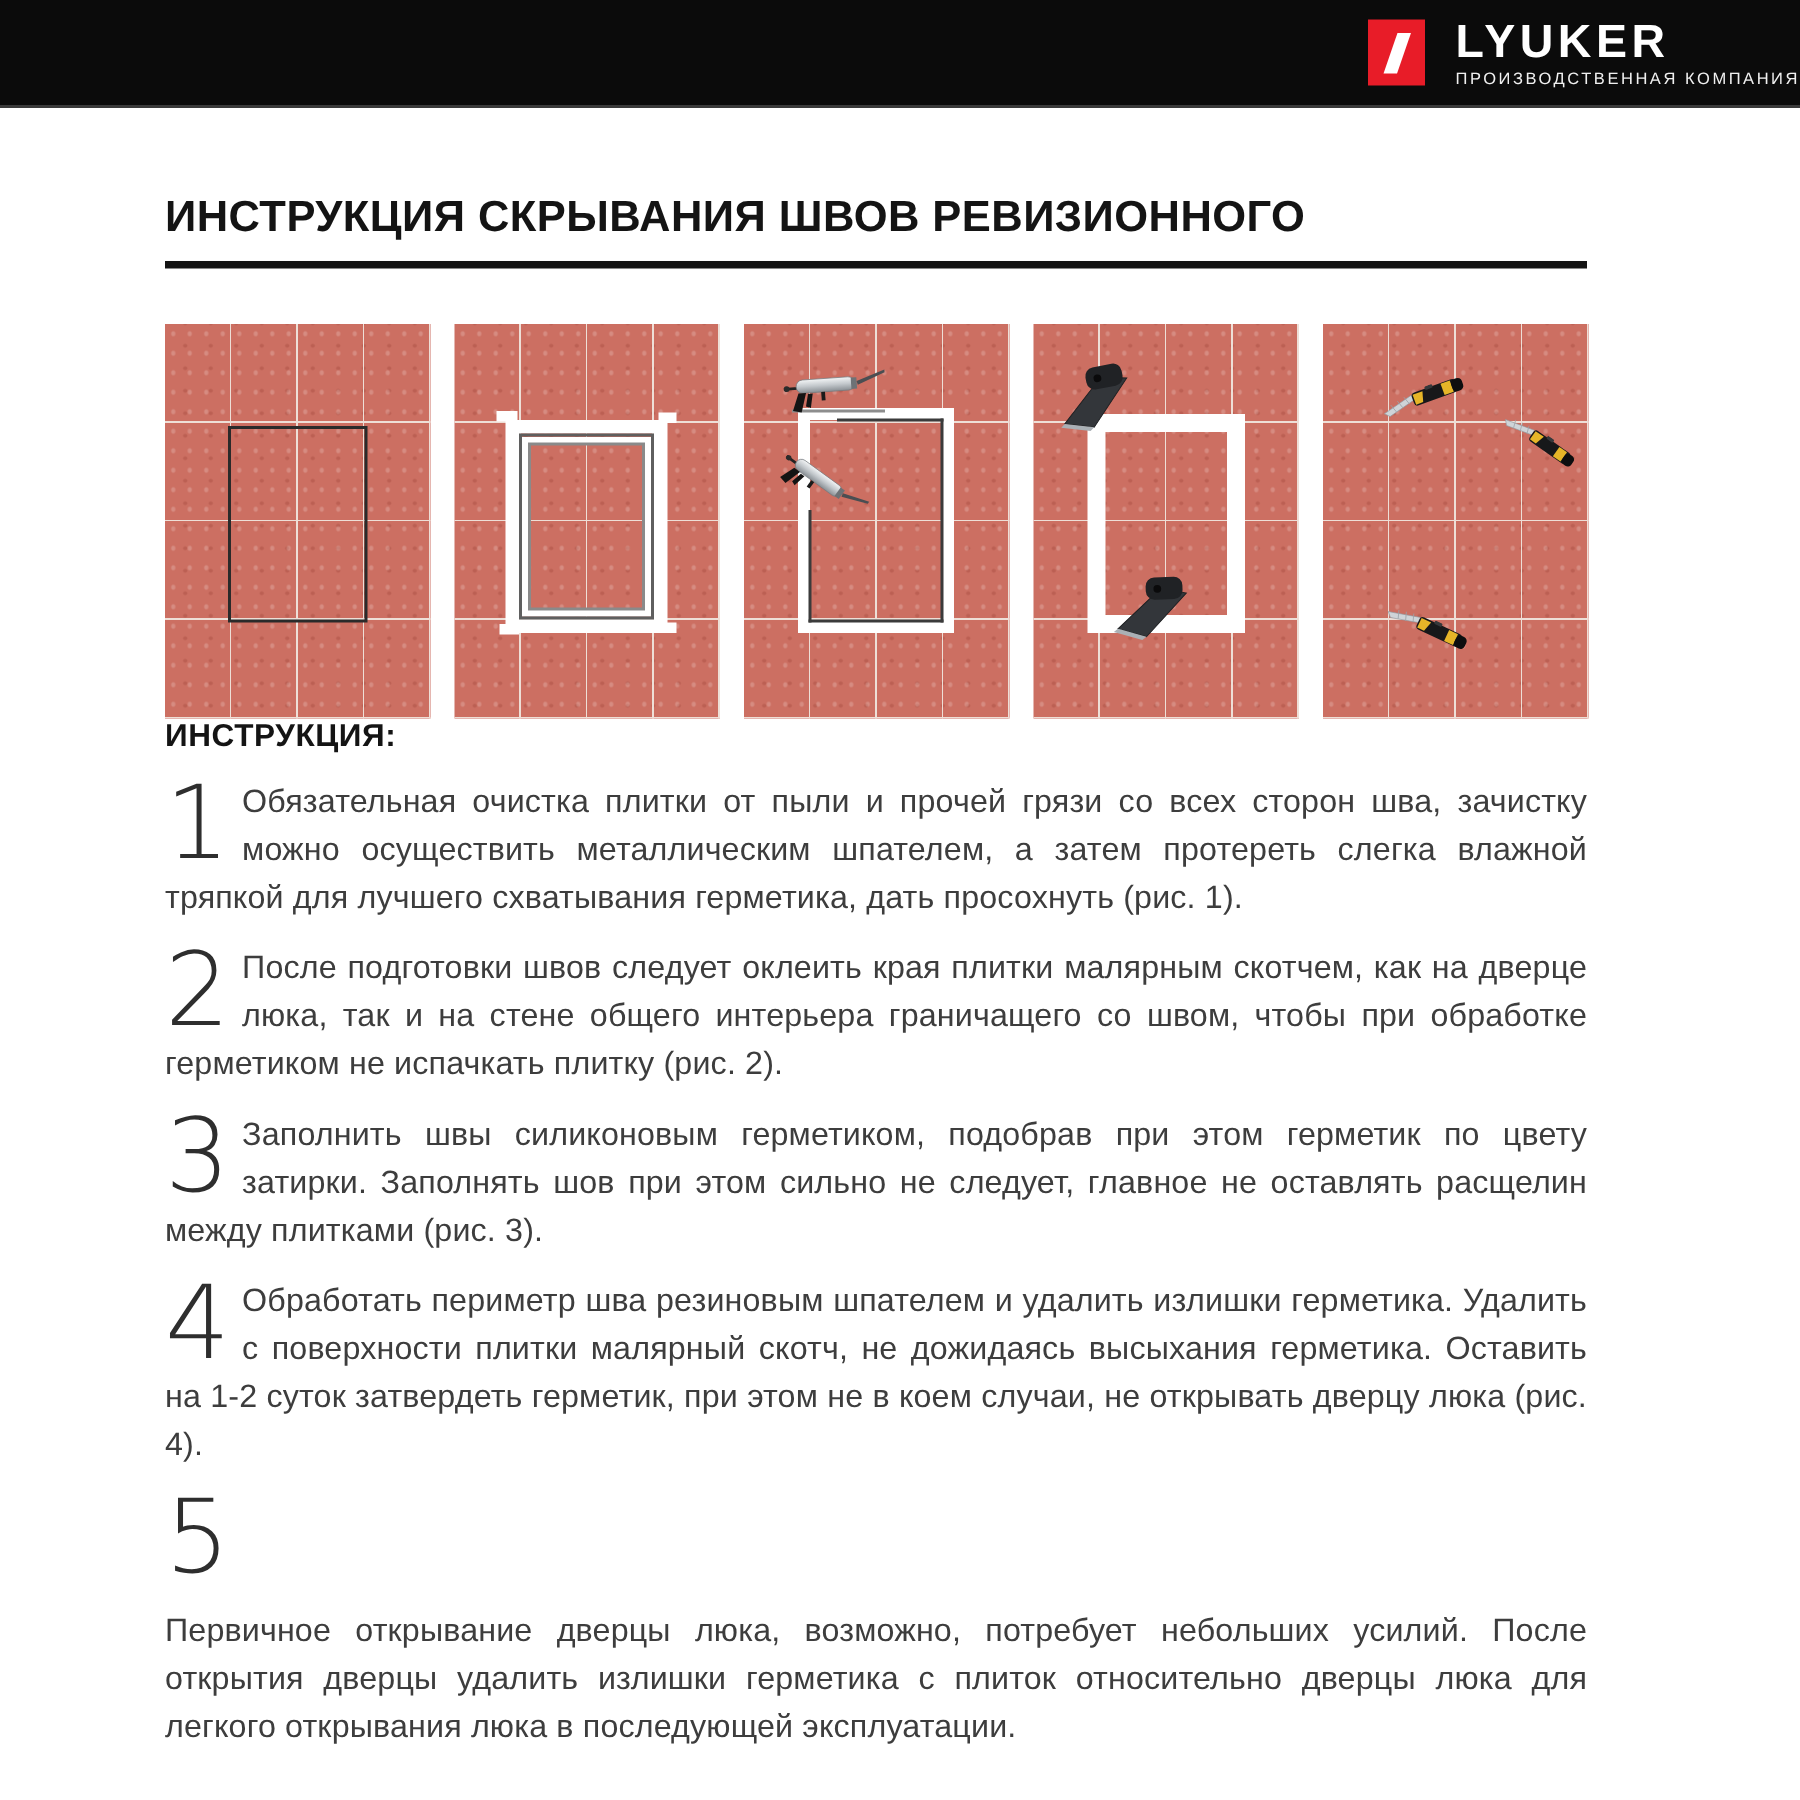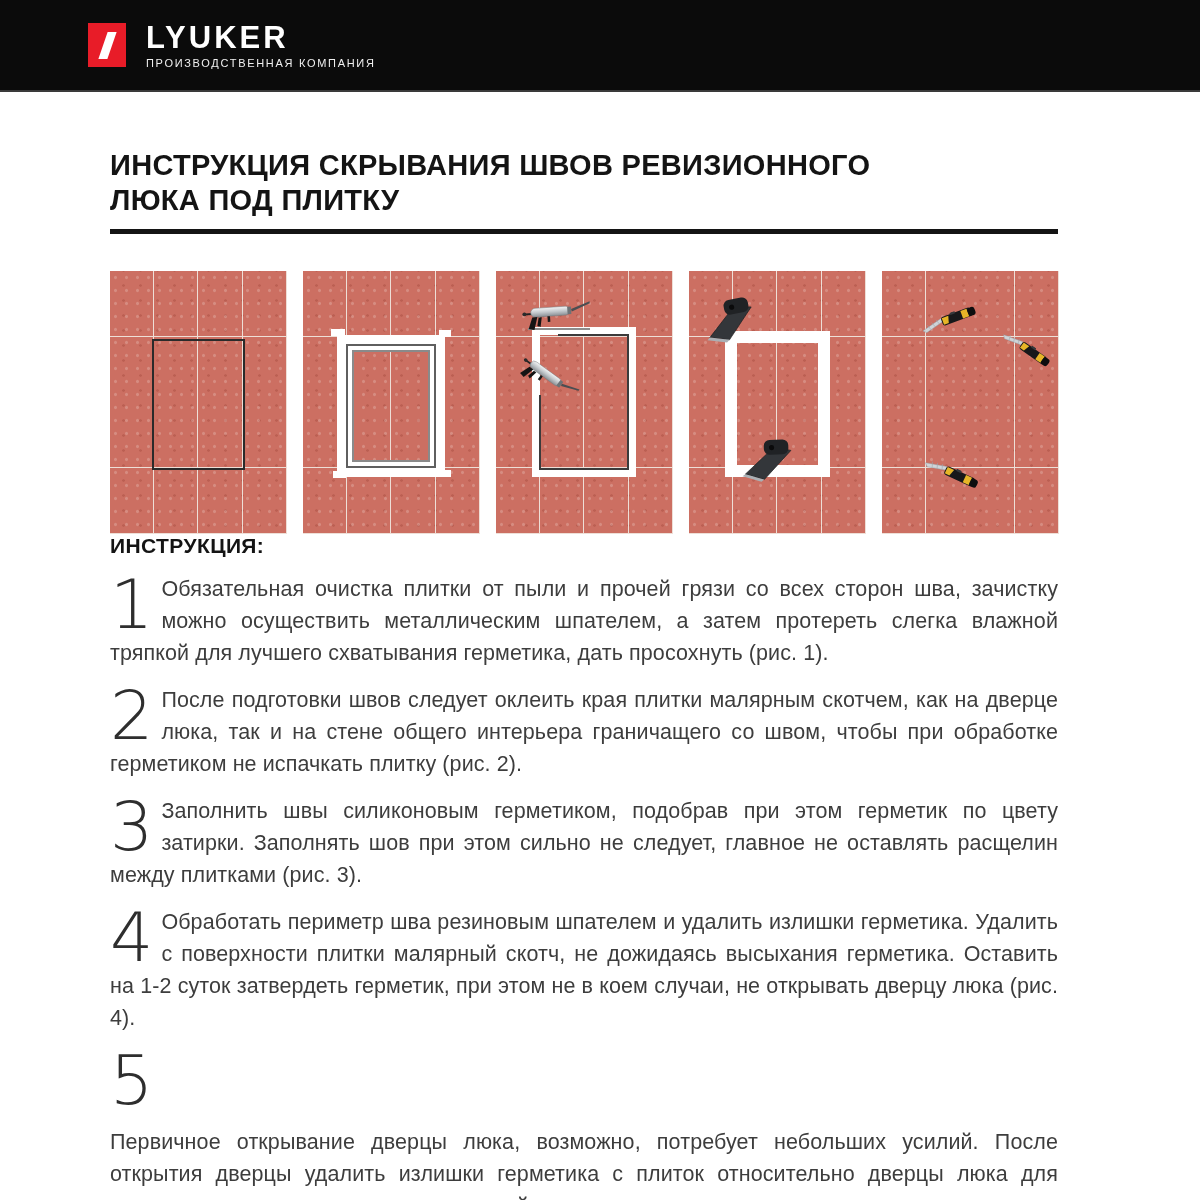--- a/index.html
+++ b/index.html
@@ -1,19 +1,19 @@
 <!DOCTYPE html>
 <html lang="ru"><head>
 <meta charset="utf-8">
 <style>
   html,body{margin:0;padding:0;width:1200px;height:1200px;background:#ffffff;overflow:hidden;
     font-family:"Liberation Sans",sans-serif;}
   
-  .header{height:92px;background:#0b0b0b;display:flex;align-items:center;
-    padding-left:88px;box-sizing:border-box;border-bottom:2px solid #3a3a3a;}
+  .header{height:72px;background:#0b0b0b;display:flex;align-items:center;
+    padding-left:64px;box-sizing:border-box;border-bottom:2px solid #3a3a3a;justify-content:flex-end;}
   .logo-mark{width:38px;height:44px;background:#e81c28;display:flex;align-items:center;
     justify-content:center;margin-right:20px;flex:0 0 auto;}
   .logo-slash{width:9px;height:27px;background:#ffffff;transform:skewX(-19deg);}
   .brand{color:#ffffff;font-size:31px;font-weight:bold;letter-spacing:3px;line-height:1;}
   .tagline{color:#f0f0f0;font-size:11px;letter-spacing:1.7px;margin-top:4px;}
   
   .content{width:948px;margin-left:110px;}
   .page-title{margin-top:56px;font-size:29px;font-weight:bold;color:#141414;
     line-height:35px;letter-spacing:0.3px;}
   .page-title span{display:block;}
@@ -105,21 +105,20 @@
   <div>
     <div class="brand">LYUKER</div>
     <div class="tagline">ПРОИЗВОДСТВЕННАЯ КОМПАНИЯ</div>
   </div>
 </div>
 
 <div class="content">
 
   <div class="page-title">
     <span>ИНСТРУКЦИЯ СКРЫВАНИЯ ШВОВ РЕВИЗИОННОГО</span>
-    <span>ЛЮКА ПОД ПЛИТКУ</span>
   </div>
   <div class="title-rule"></div>
 
   <div class="figures">
 
     <div class="figure">
       <div class="hatch-outline"></div>
     </div>
 
     <div class="figure">

